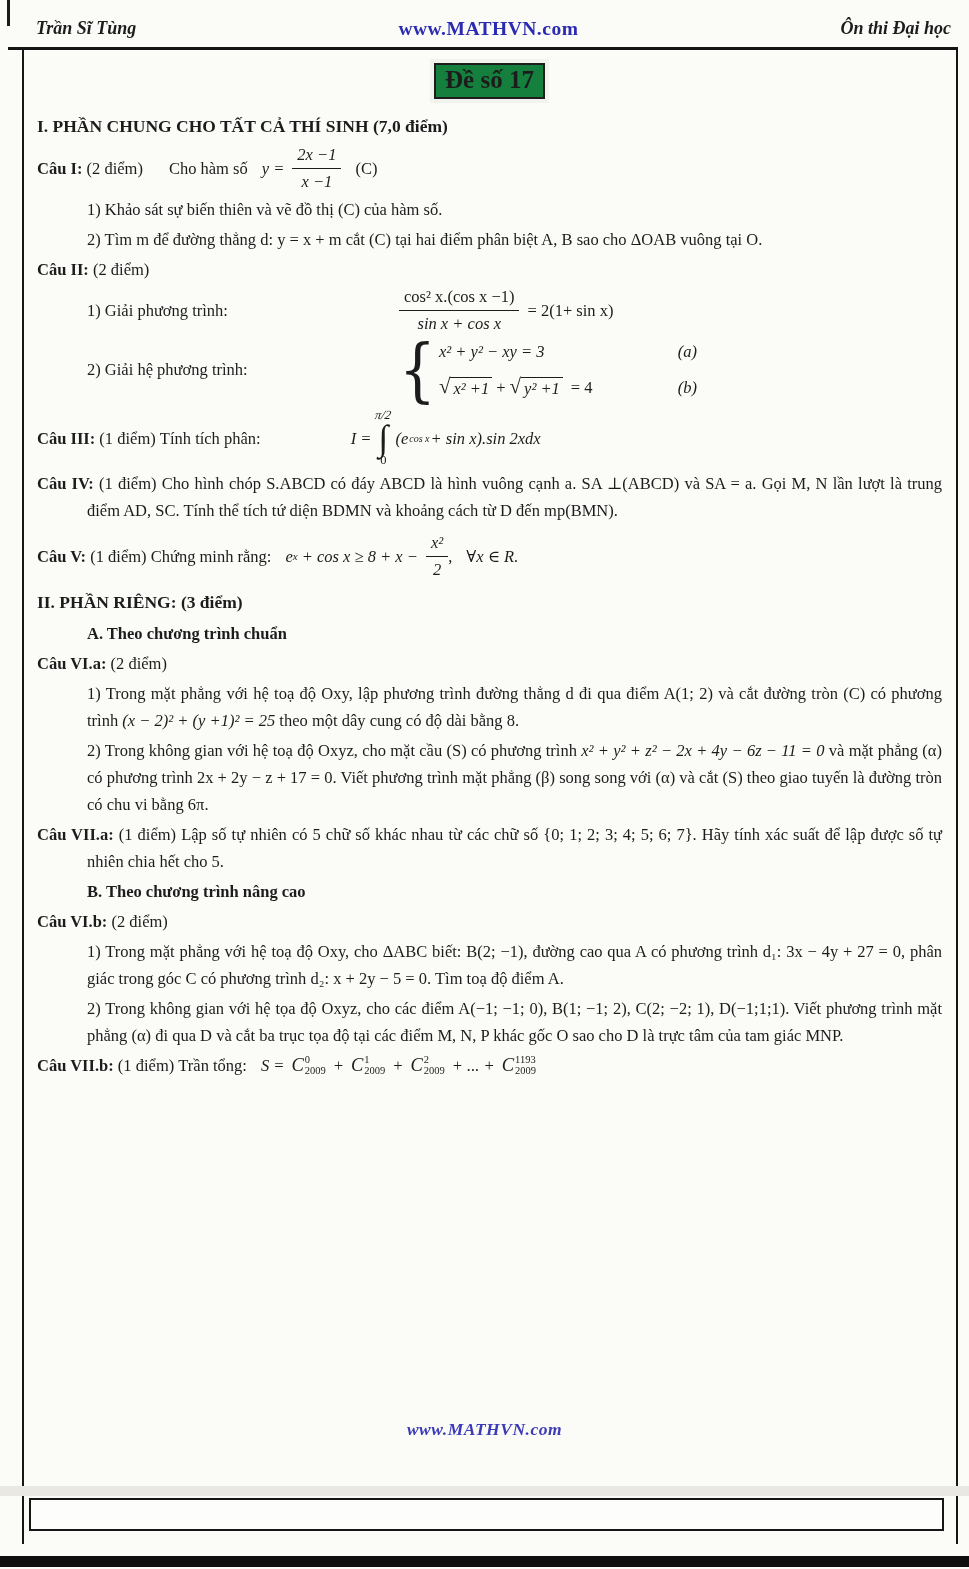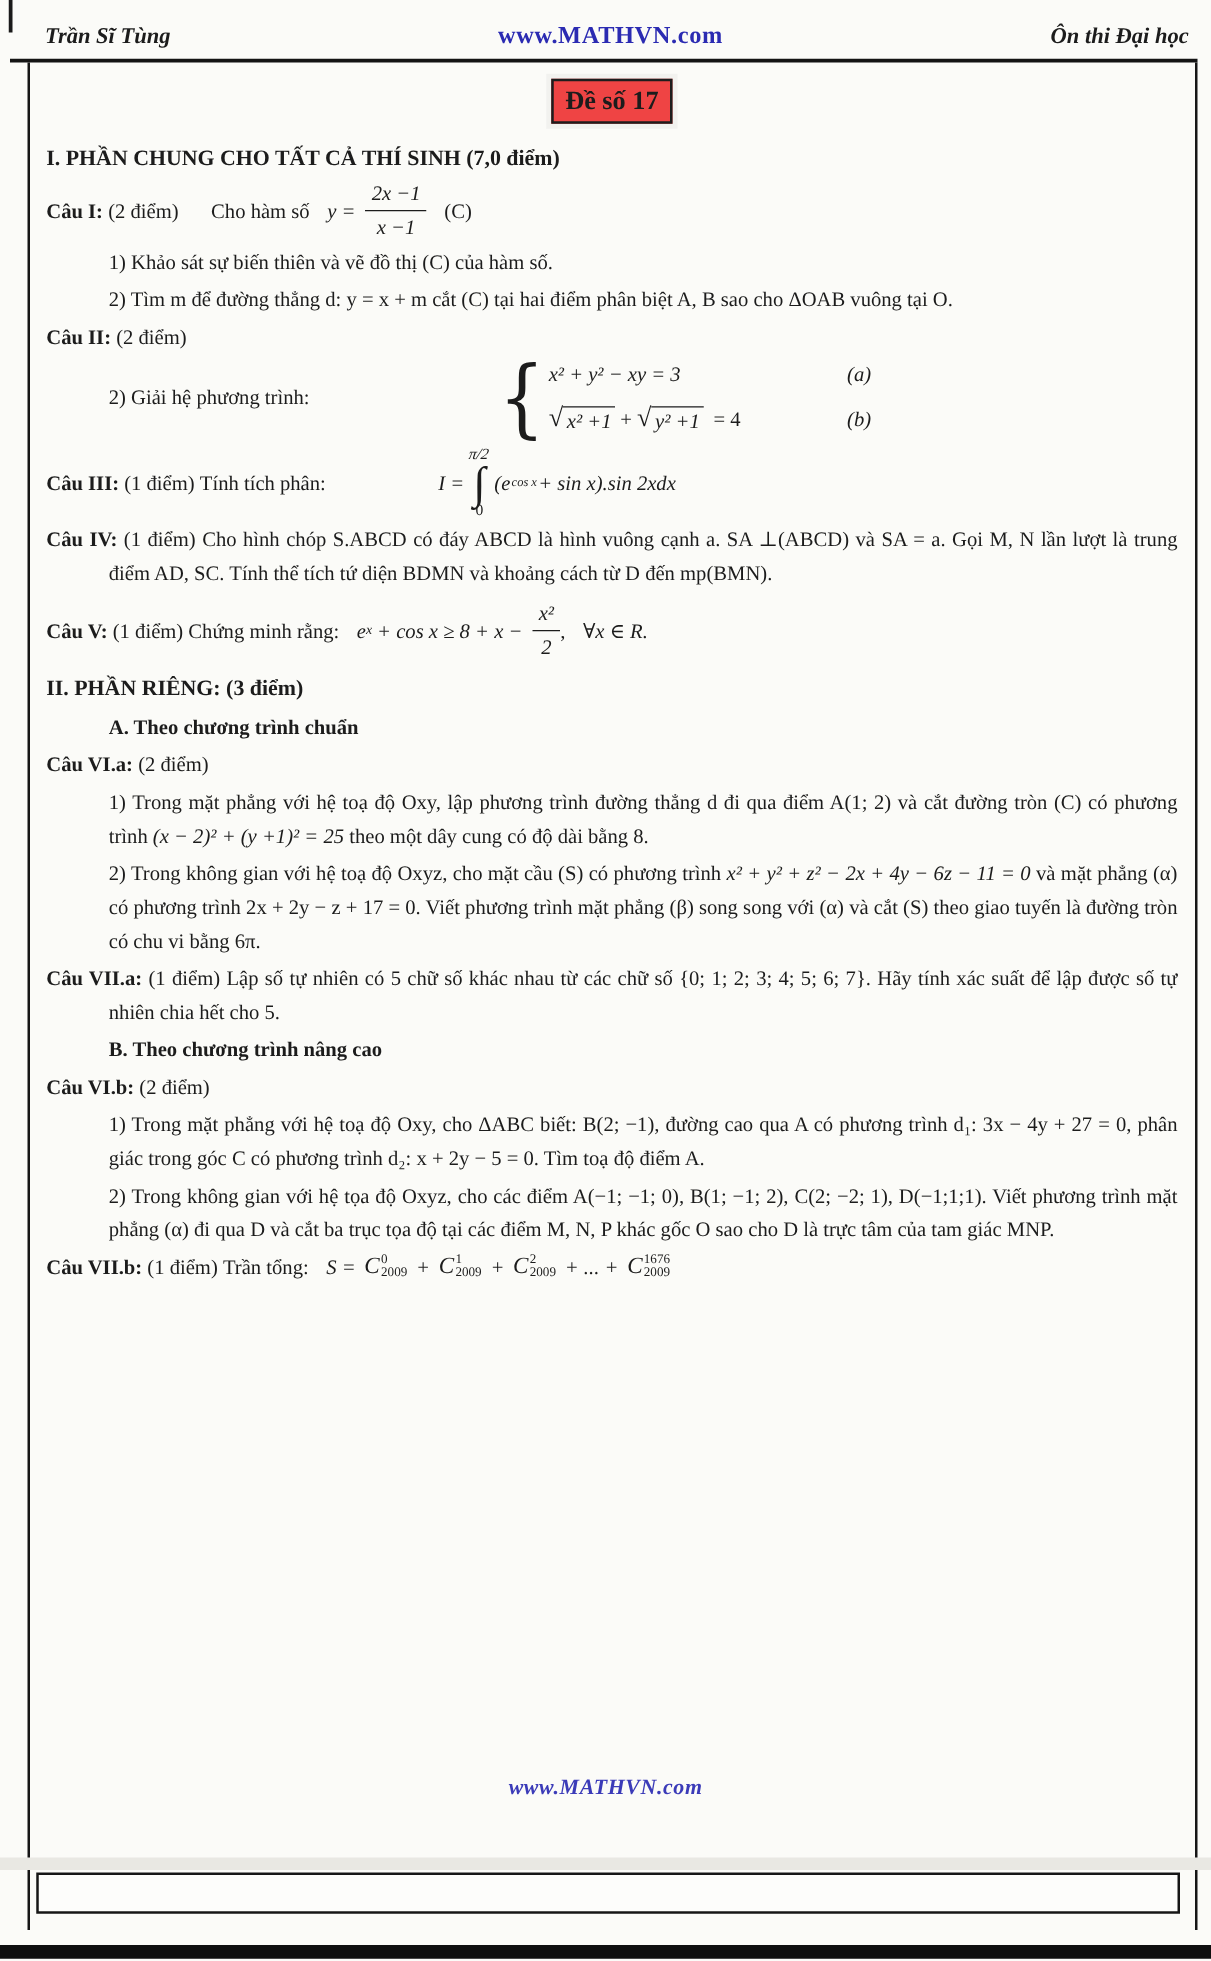--- a/index.html
+++ b/index.html
@@ -15,21 +15,21 @@
           justify-content:space-between;padding:0 18px 5px 36px;}
   .h-author,.h-exam{font-weight:bold;font-style:italic;font-size:18px;}
   .h-site{font-weight:bold;font-size:19.5px;color:#2b2bb2;letter-spacing:.5px;}
   .header-rule{height:0;border-top:3px solid #141414;margin:0 11px 0 8px;}
   
   .doc-box{margin:0 11px 0 22px;height:1494px;box-sizing:border-box;
            border:2.5px solid #161616;border-top:none;border-bottom:none;
            padding:8px 14px 0 13px;}
   .title-wrap{text-align:center;margin:5px 0 10px;}
   .title-box{display:inline-block;border:2px solid #1d1d1d;padding:0 9px 2px;
-             font-weight:bold;font-size:21px;line-height:30px;background:#ef4444;
+             font-weight:bold;font-size:25px;line-height:30px;background:#15803d;
              box-shadow:0 0 0 4px rgba(205,205,198,.18);}
   .part-heading{font-weight:bold;font-size:17.5px;margin:14px 0 4px;}
   .subheading{font-weight:bold;margin:2px 0 2px 50px;}
   .qline{margin:3px 0;}
   .ql{font-weight:bold;}
   .qpar{margin:3px 0;text-align:justify;padding-left:50px;text-indent:-50px;}
   .item{margin:2px 0 3px 50px;text-align:justify;}
   .m{font-style:italic;}
   
   .flexrow{display:flex;align-items:center;margin:3px 0;}
@@ -104,20 +104,28 @@
       <span class="fden">x −1</span>
     </span>
     <span class="gap14">(C)</span>
   </div>
   <div class="item">1) Khảo sát sự biến thiên và vẽ đồ thị (C) của hàm số.</div>
   <div class="item">2) Tìm m để đường thẳng d: y = x + m cắt (C) tại hai điểm phân biệt A, B sao cho ΔOAB vuông tại O.</div>
 
   <div class="qline">
     <b class="ql">Câu II:</b>
     <span>(2 điểm)</span>
+  </div>
+  <div class="flexrow" style="margin-left:50px;">
+    <span class="eqlabel">1) Giải phương trình:</span>
+    <span class="frac">
+      <span class="fnum">cos² x.(cos x −1)</span>
+      <span class="fden">sin x + cos x</span>
+    </span>
+    <span class="gap8">= 2(1+ sin x)</span>
   </div>
   <div class="flexrow" style="margin-left:50px;">
     <span class="eqlabel">2) Giải hệ phương trình:</span>
     <span class="sys">
       <span class="brace">{</span>
       <span class="sysrows">
         <span class="sysrow">
           <span class="m">x² + y² − xy = 3</span>
           <span class="tag">(a)</span>
         </span>
@@ -217,21 +225,21 @@
         <span class="cletter">C</span>
         <span class="cstack">
           <span>2</span>
           <span>2009</span>
         </span>
       </span>
       <span>+ ... +</span>
       <span class="cterm">
         <span class="cletter">C</span>
         <span class="cstack">
-          <span>1676</span>
+          <span>1193</span>
           <span>2009</span>
         </span>
       </span>
     </span>
   </div>
 
 </div>
 
 <div class="footer-site">www.MATHVN.com</div>
 <div class="grey-band"></div>

